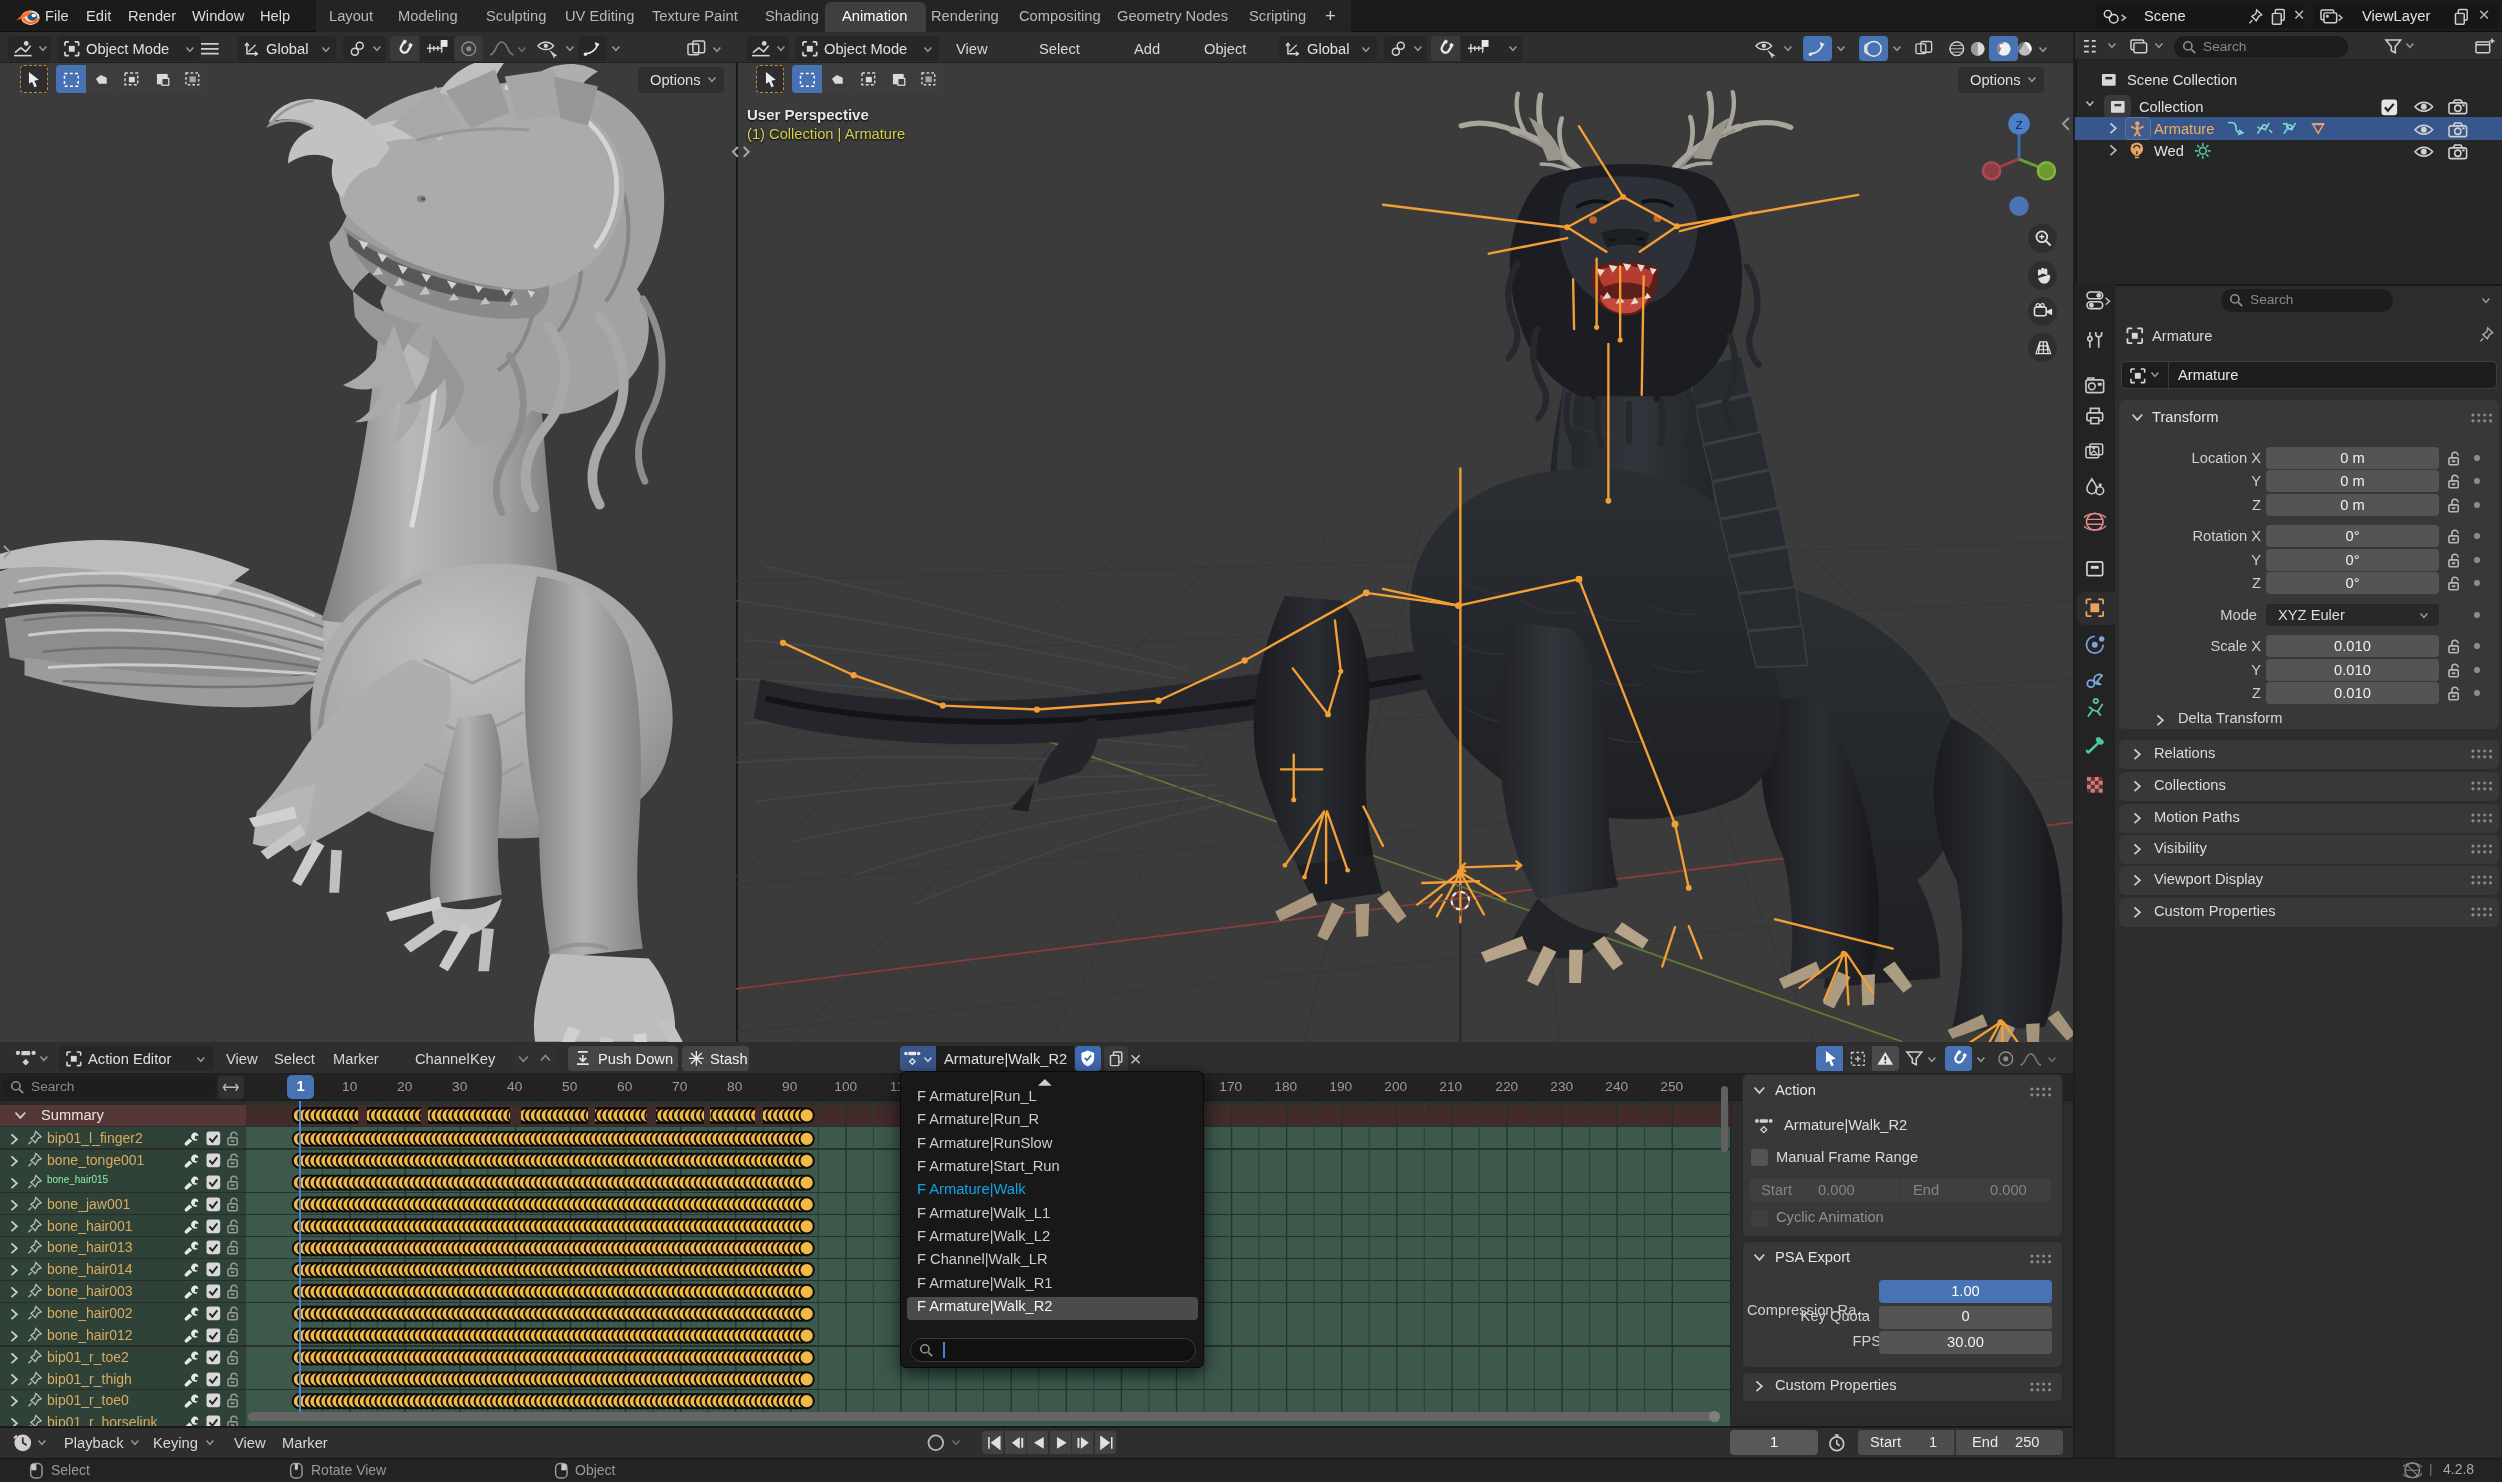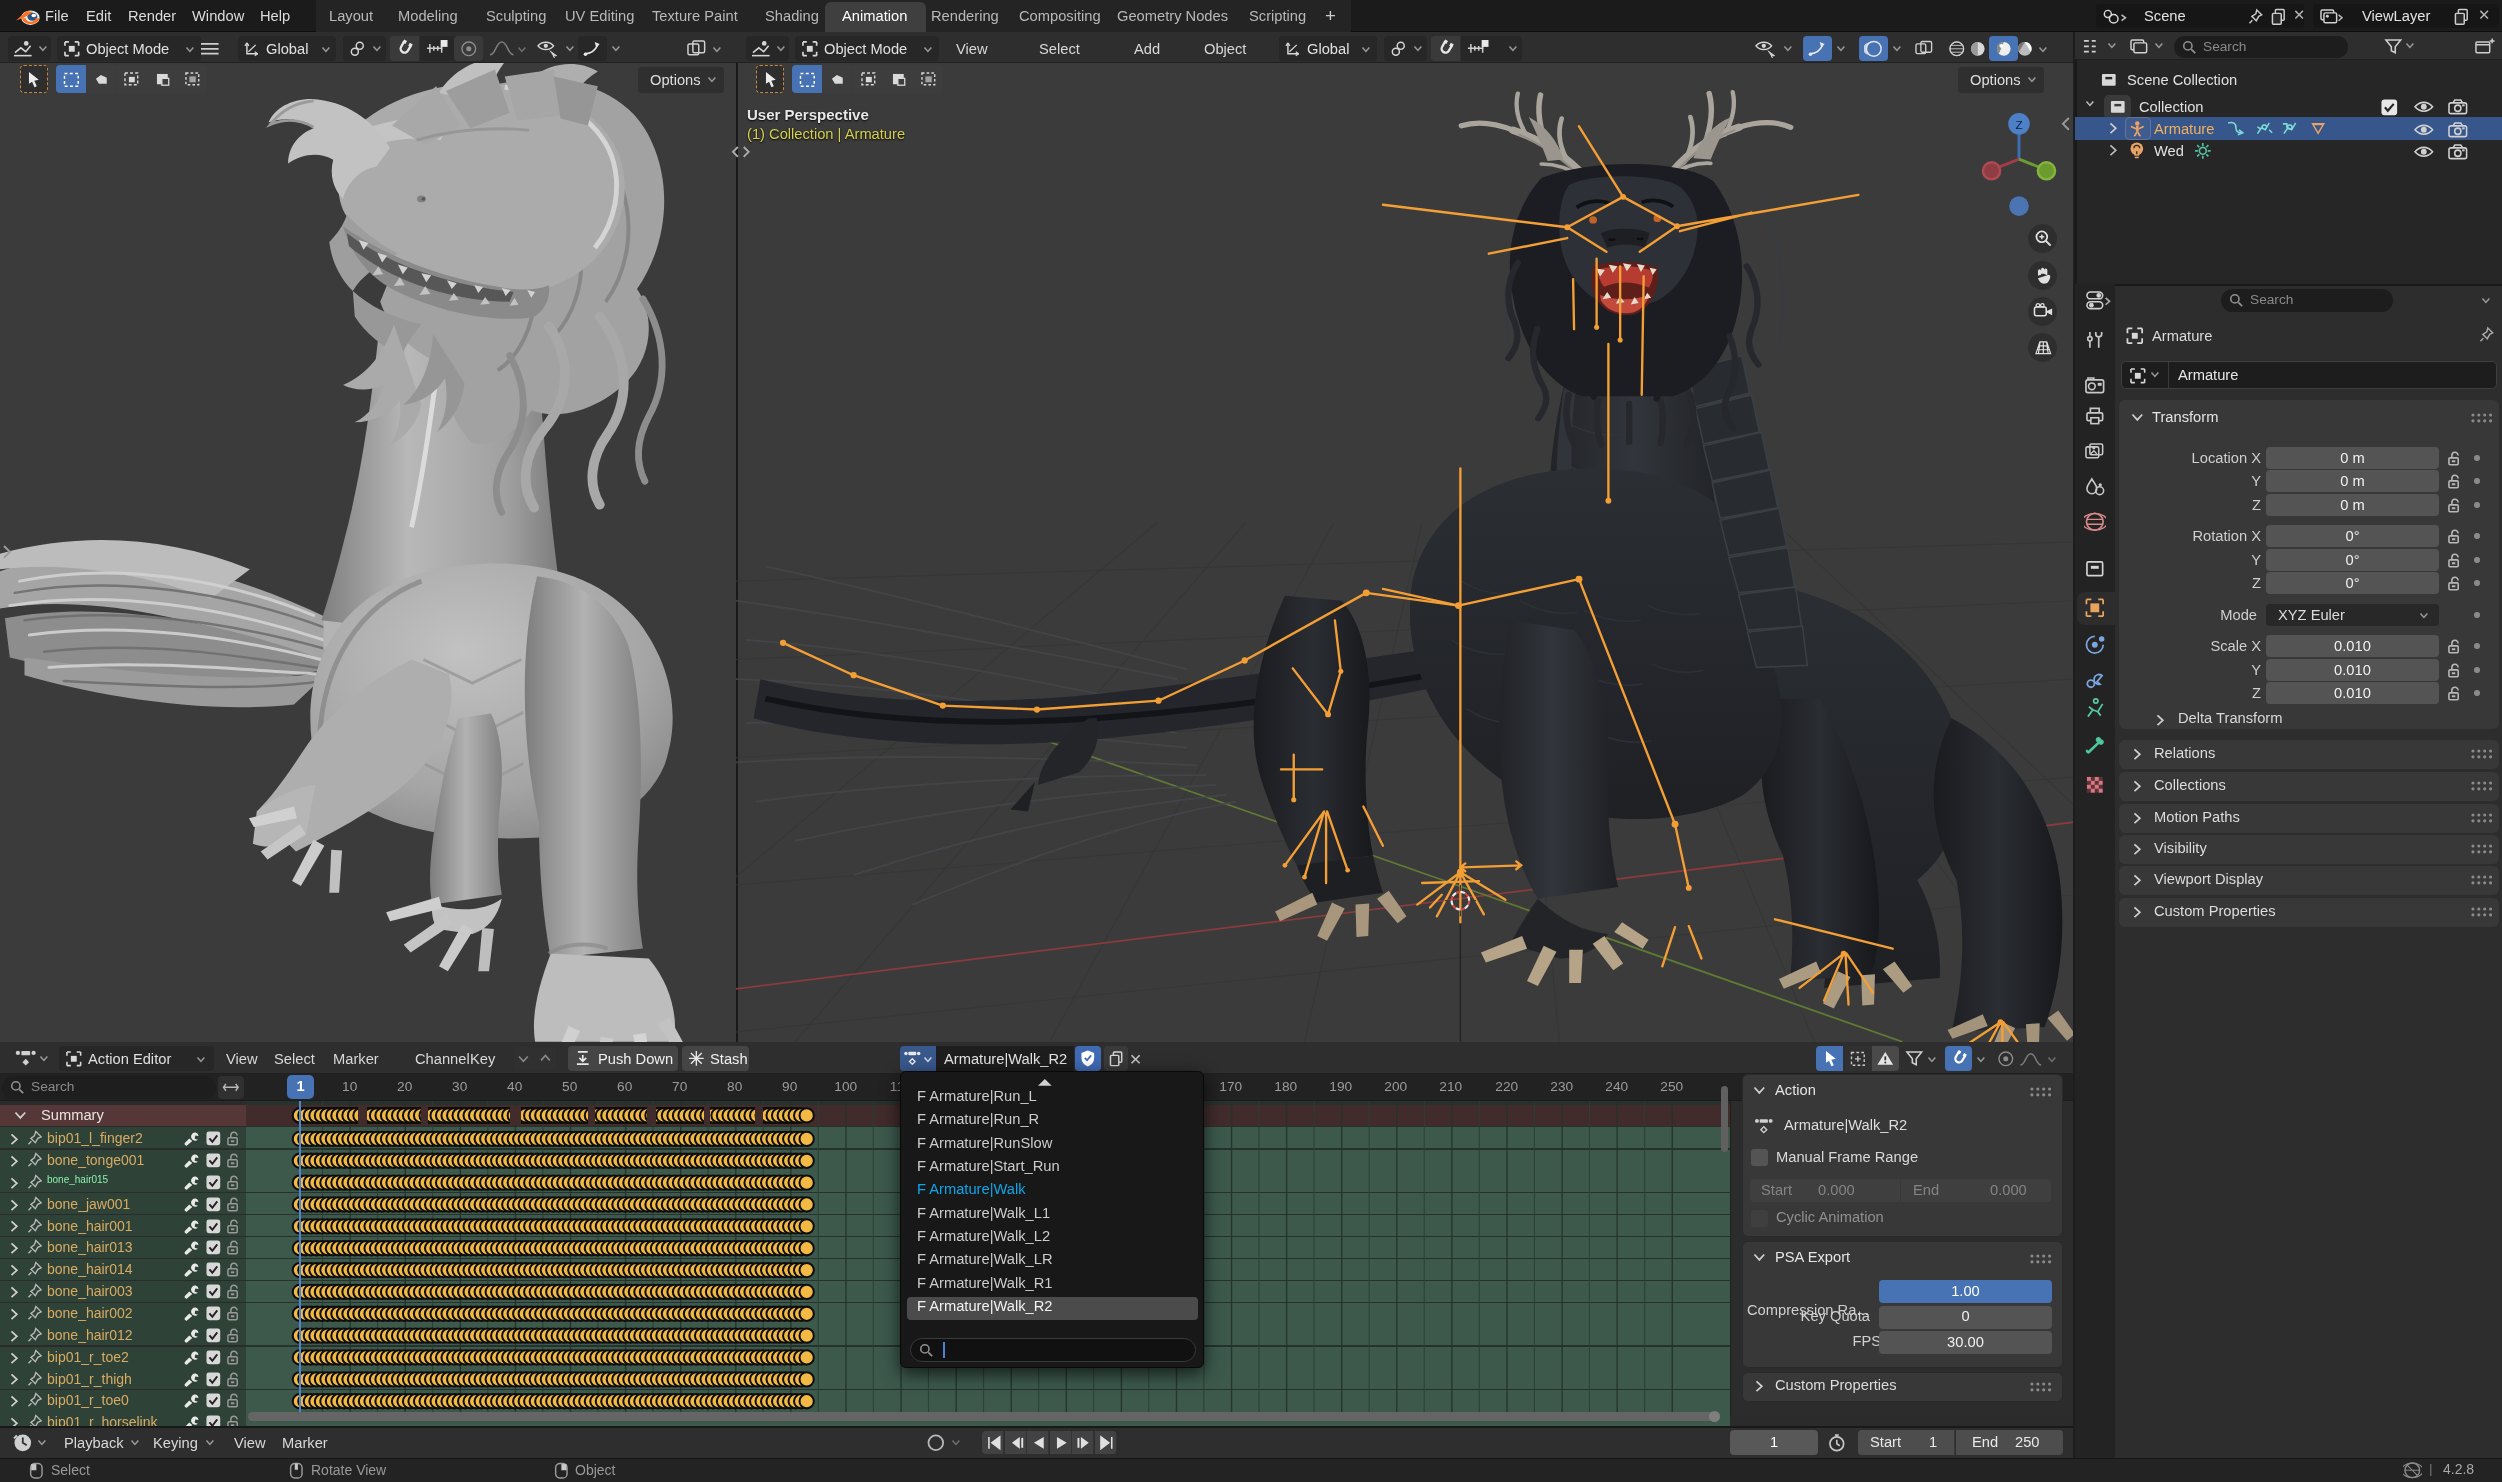--- a/index.html
+++ b/index.html
@@ -3077,21 +3077,21 @@
 <svg class="abs" style="left:1037px;top:1078px" width="15.7" height="8.8" viewBox="0 0 16 9">
       <path d="M8 1 L15 8 H1 Z" fill="#cfcfcf"></path>
   </svg>
 <div class="txt" style="left:917px;top:1088px;font-size:14.7px;color:#cccccc;">F Armature|Run_L</div>
 <div class="txt" style="left:917px;top:1111px;font-size:14.7px;color:#cccccc;">F Armature|Run_R</div>
 <div class="txt" style="left:917px;top:1135px;font-size:14.7px;color:#cccccc;">F Armature|RunSlow</div>
 <div class="txt" style="left:917px;top:1158px;font-size:14.7px;color:#cccccc;">F Armature|Start_Run</div>
 <div class="txt" style="left:917px;top:1181px;font-size:14.7px;color:#0ea5e9;">F Armature|Walk</div>
 <div class="txt" style="left:917px;top:1205px;font-size:14.7px;color:#cccccc;">F Armature|Walk_L1</div>
 <div class="txt" style="left:917px;top:1228px;font-size:14.7px;color:#cccccc;">F Armature|Walk_L2</div>
-<div class="txt" style="left:917px;top:1251px;font-size:14.7px;color:#cccccc;">F Armature|Walk_LR</div>
+<div class="txt" style="left:917px;top:1251px;font-size:14.7px;color:#cccccc;">F Channel|Walk_LR</div>
 <div class="txt" style="left:917px;top:1275px;font-size:14.7px;color:#cccccc;">F Armature|Walk_R1</div>
 <div class="abs" style="left:907px;top:1297px;width:291px;height:22.5px;background:#4b4b4b;border-radius:3.9px;"></div>
 <div class="txt" style="left:917px;top:1298px;font-size:14.7px;color:#f2f2f2;">F Armature|Walk_R2</div>
 <div class="abs" style="left:910px;top:1338px;width:286px;height:23.5px;background:#111;border:1px solid #3a3a3a;border-radius:11.8px;"></div>
 <svg class="abs" style="left:919px;top:1343px" width="14.7" height="14.7" viewBox="0 0 15 15">
       <circle cx="6" cy="6" r="4.2" fill="none" stroke="#909090" stroke-width="1.6"></circle>
       <path d="M9.5 9.5 L13.5 13.5" stroke="#909090" stroke-width="1.8"></path>
   </svg>
 <div class="abs" style="left:943px;top:1342px;width:2px;height:15.7px;background:#4a80d8;"></div>
 <div class="abs" style="left:0px;top:1426px;width:2073px;height:32px;background:#2e2e2e;border-top:2px solid #191919;"></div>

